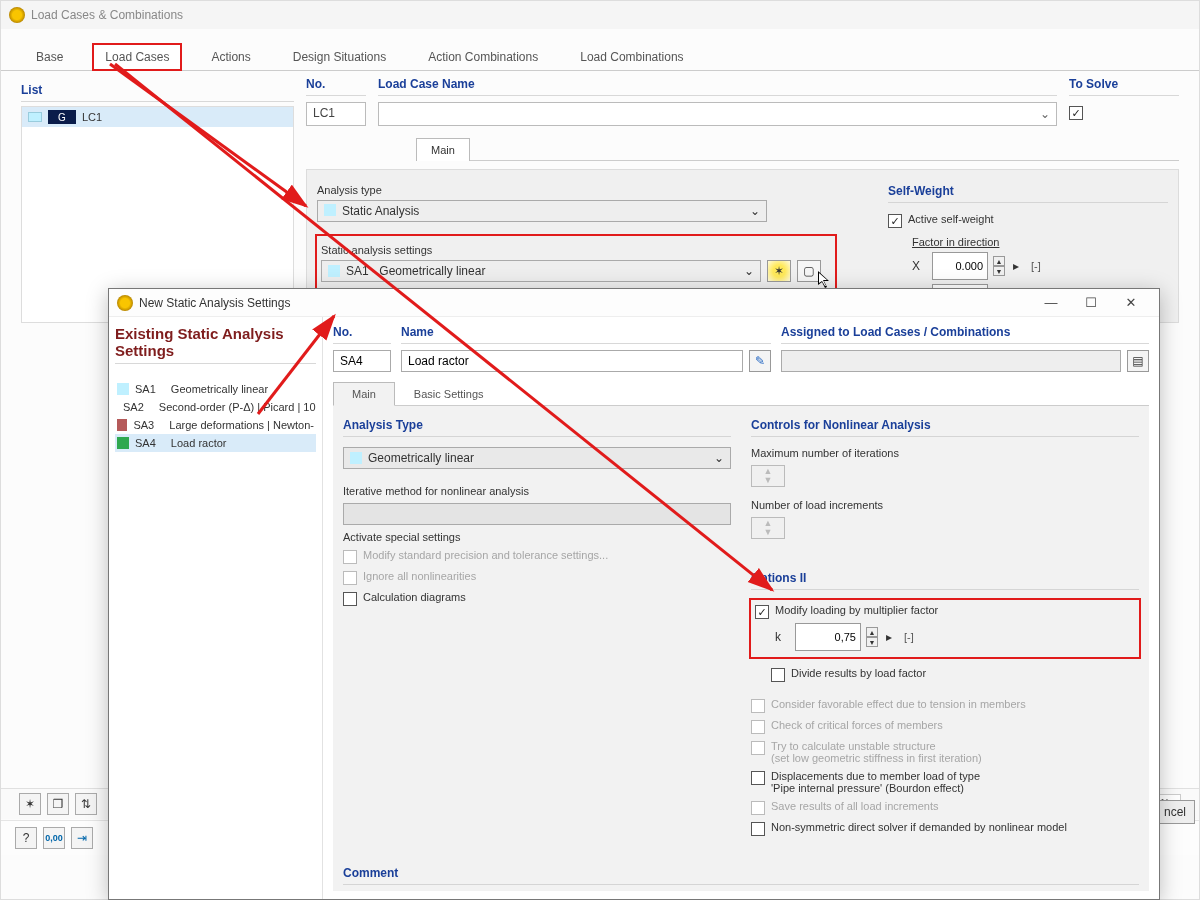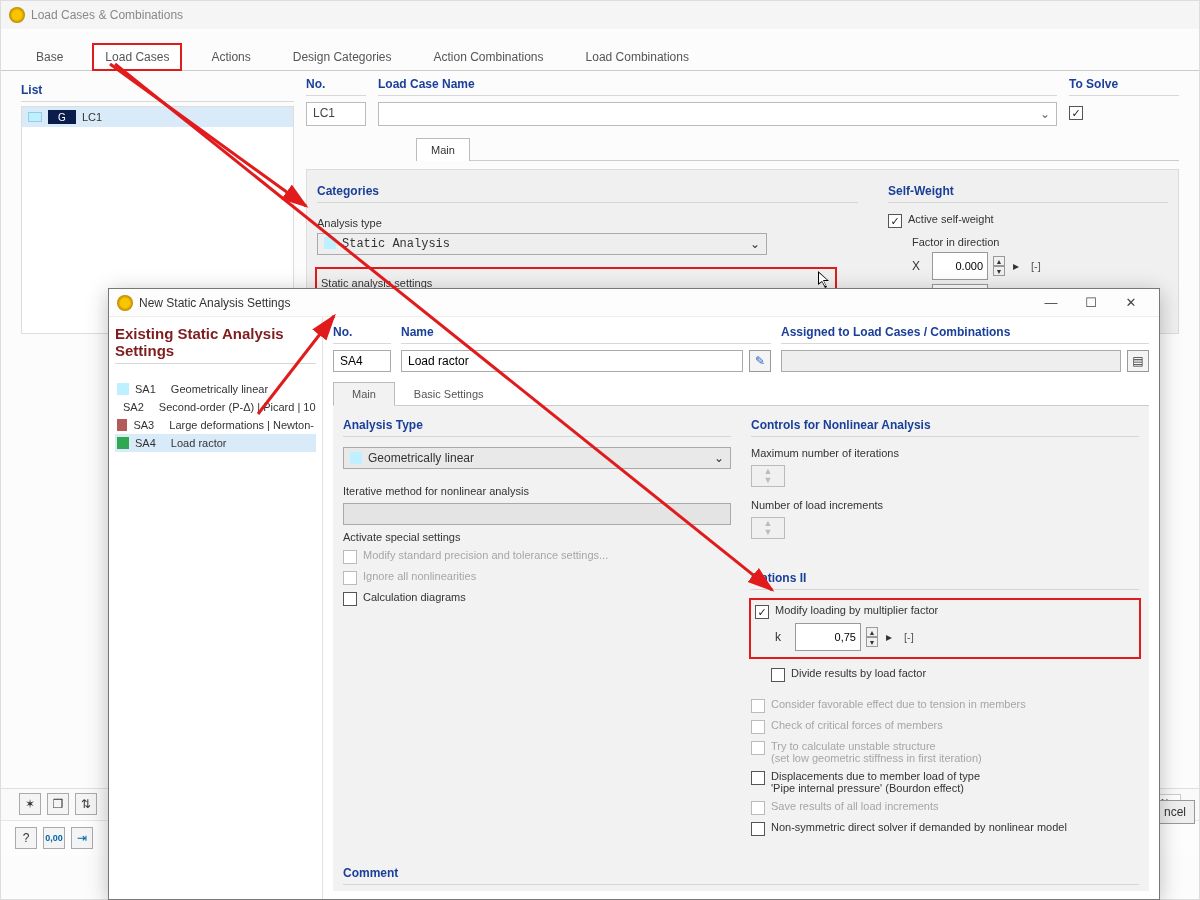--- a/index.html
+++ b/index.html
@@ -237,21 +237,21 @@
 <div class="main-window">
   <div class="titlebar">
     <div class="app-icon"></div>
     <span>Load Cases &amp; Combinations</span>
   </div>
 
   <div class="tabs">
     <div class="tab">Base</div>
     <div class="tab active hl">Load Cases</div>
     <div class="tab">Actions</div>
-    <div class="tab">Design Categories</div>
+    <div class="tab">Design Situations</div>
     <div class="tab">Action Combinations</div>
     <div class="tab">Load Combinations</div>
   </div>
 
   <div class="content-row">
 
     <div class="left-list">
       <div class="section-title">List</div>
       <div class="list-box">
         <div class="list-row">
@@ -281,24 +281,23 @@
             <div class="checkbox checked"></div>
           </div>
         </div>
       </div>
 
       <div class="mini-tabs" style="margin-left:110px;">
         <div class="mini-tab">Main</div>
       </div>
       <div class="mini-panel" style="margin-left:0;">
         <div class="col">
-          <div class="group-title">Categories</div>
           <div class="sub-label">Analysis type</div>
           <div class="combo2" style="width:450px;">
-            <div style="display:flex;align-items:flex-start;font-family:Liberation Mono, monospace;">
+            <div style="display:flex;align-items:flex-start;">
                 <div class="sw"></div>
                 <span>Static Analysis</span>
               </div>
             <span class="chev">⌄</span>
           </div>
 
           <div style="outline:2.5px solid #e11b1b; padding:4px 6px 8px 4px; margin-top:10px; width:518px;">
             <div class="sub-label">Static analysis settings</div>
             <div class="row-inline" style="margin-top:4px;">
               <div class="combo2" style="width:440px;">
@@ -313,21 +312,21 @@
             </div>
           </div>
         </div>
 
         <div class="col" style="max-width:280px;">
           <div class="group-title">Self-Weight</div>
           <div class="chk-row">
             <div class="checkbox checked"></div>
             <span>Active self-weight</span>
           </div>
-          <div class="sub-label" style="margin-left:24px;">Factor in direction</div>
+          <div class="sub-label" style="margin-left:24px;text-decoration:underline;">Factor in direction</div>
           <div class="row-inline" style="margin-left:24px;">
             <span style="width:14px;">X</span>
             <input class="num-input" value="0.000" style="">
             <div class="spin">
                 <div>▲</div>
                 <div>▼</div>
               </div>
             <span style="margin-left:2px;">▸</span>
             <span class="unit">[-]</span>
           </div>

